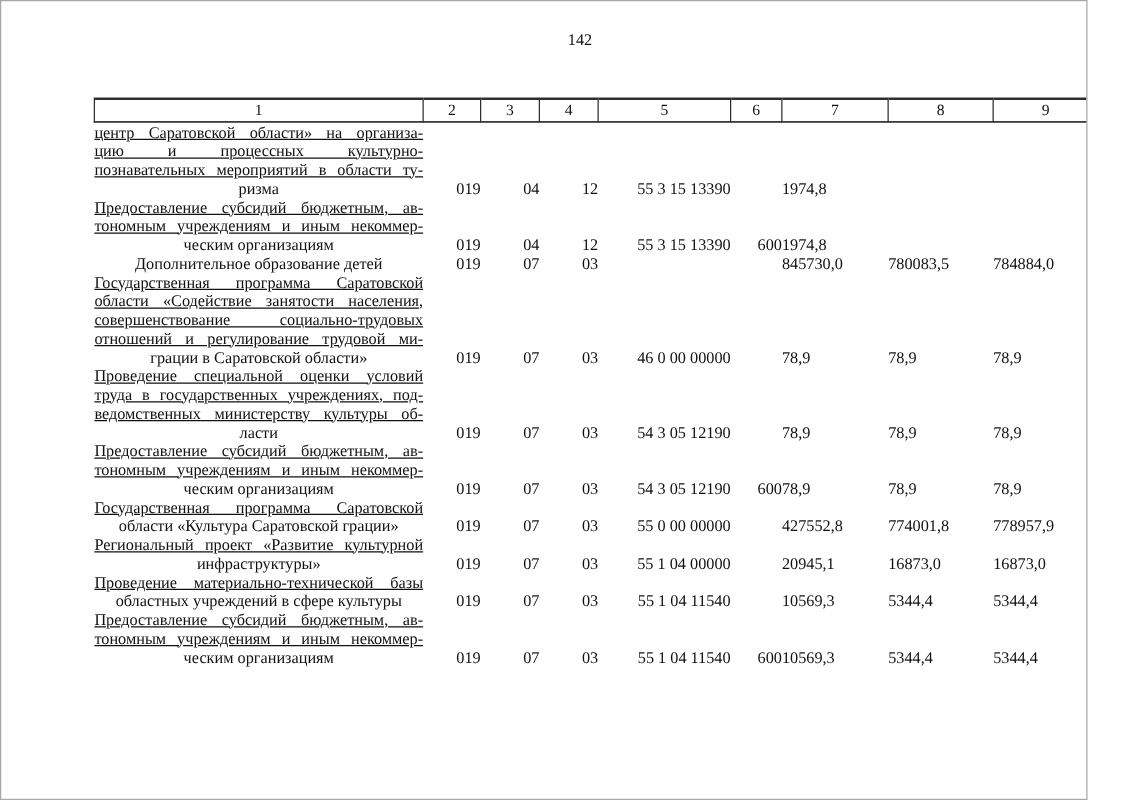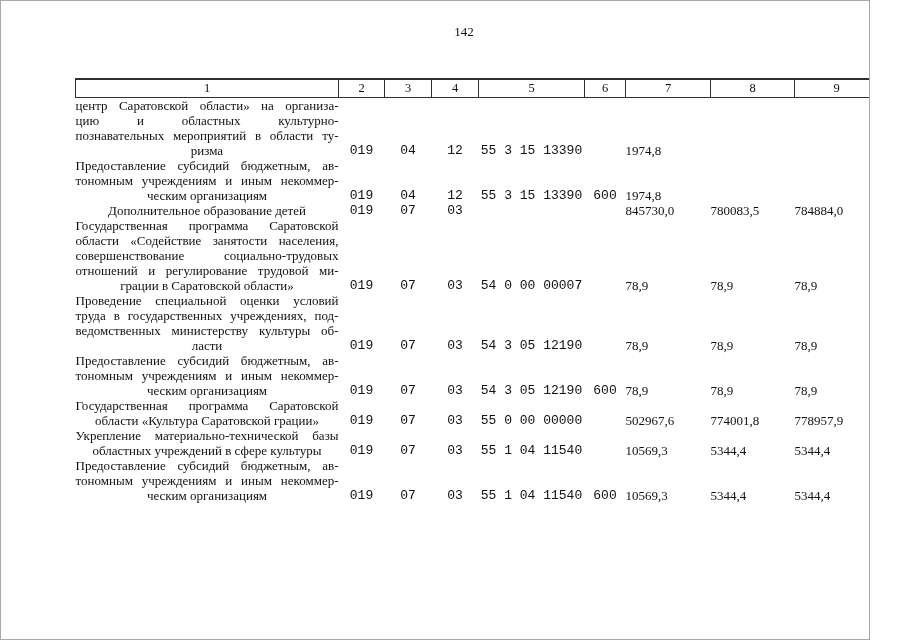--- a/index.html
+++ b/index.html
@@ -42,24 +42,24 @@
     border-right: 1px solid #2f2f2f;
     border-top: 2px solid #2f2f2f;
     border-bottom: 1.5px solid #2f2f2f;
     padding: 0;
   }
   tbody td {
     vertical-align: bottom;
     padding: 0;
   }
   td.c1 { text-align: left; }
-  td.code { text-align: center; font-family: Liberation Mono, monospace; }
+  td.code { text-align: right; }
   td.amt { text-align: left; padding-right: 7px; }
   .line { text-align: center; }
-  .line.just { text-align: justify; text-align-last: justify; }
+  .line.just { text-align: justify; text-align-last: justify; text-decoration: underline; }
 </style>
 </head>
 <body>
 
 <div class="page">
   <div class="page-number">142</div>
 
   <table class="budget">
     <colgroup>
       <col style="width:263px">
@@ -82,21 +82,21 @@
         <th>6</th>
         <th>7</th>
         <th>8</th>
         <th>9</th>
       </tr>
     </thead>
     <tbody>
   <tr>
     <td class="c1">
             <div class="line just">центр Саратовской области» на организа-</div>
-            <div class="line just">цию и областных культурно-</div>
+            <div class="line just">цию и процессных культурно-</div>
             <div class="line just">познавательных мероприятий в области ту-</div>
             <div class="line">ризма</div>
           </td>
     <td class="code">019</td>
     <td class="code">04</td>
     <td class="code">12</td>
     <td class="code">55 3 15 13390</td>
     <td class="code"></td>
     <td class="amt">1974,8</td>
     <td class="amt"></td>
@@ -138,21 +138,21 @@
     <td class="c1">
             <div class="line just">Государственная программа Саратовской</div>
             <div class="line just">области «Содействие занятости населения,</div>
             <div class="line just">совершенствование социально-трудовых</div>
             <div class="line just">отношений и регулирование трудовой ми-</div>
             <div class="line">грации в Саратовской области»</div>
           </td>
     <td class="code">019</td>
     <td class="code">07</td>
     <td class="code">03</td>
-    <td class="code">54 0 00 00007</td>
+    <td class="code">46 0 00 00000</td>
     <td class="code"></td>
     <td class="amt">78,9</td>
     <td class="amt">78,9</td>
     <td class="amt">78,9</td>
   </tr>
 
 
   <tr>
     <td class="c1">
             <div class="line just">Проведение специальной оценки условий</div>
@@ -189,29 +189,43 @@
   <tr>
     <td class="c1">
             <div class="line just">Государственная программа Саратовской</div>
             <div class="line">области «Культура Саратовской грации»</div>
           </td>
     <td class="code">019</td>
     <td class="code">07</td>
     <td class="code">03</td>
     <td class="code">55 0 00 00000</td>
     <td class="code"></td>
-    <td class="amt">502967,6</td>
+    <td class="amt">427552,8</td>
     <td class="amt">774001,8</td>
     <td class="amt">778957,9</td>
   </tr>
 
-
-  <tr>
-    <td class="c1">
-            <div class="line just">Укрепление материально-технической базы</div>
+  <tr>
+    <td class="c1">
+            <div class="line just">Региональный проект «Развитие культурной</div>
+            <div class="line">инфраструктуры»</div>
+          </td>
+    <td class="code">019</td>
+    <td class="code">07</td>
+    <td class="code">03</td>
+    <td class="code">55 1 04 00000</td>
+    <td class="code"></td>
+    <td class="amt">20945,1</td>
+    <td class="amt">16873,0</td>
+    <td class="amt">16873,0</td>
+  </tr>
+
+  <tr>
+    <td class="c1">
+            <div class="line just">Проведение материально-технической базы</div>
             <div class="line">областных учреждений в сфере культуры</div>
           </td>
     <td class="code">019</td>
     <td class="code">07</td>
     <td class="code">03</td>
     <td class="code">55 1 04 11540</td>
     <td class="code"></td>
     <td class="amt">10569,3</td>
     <td class="amt">5344,4</td>
     <td class="amt">5344,4</td>

